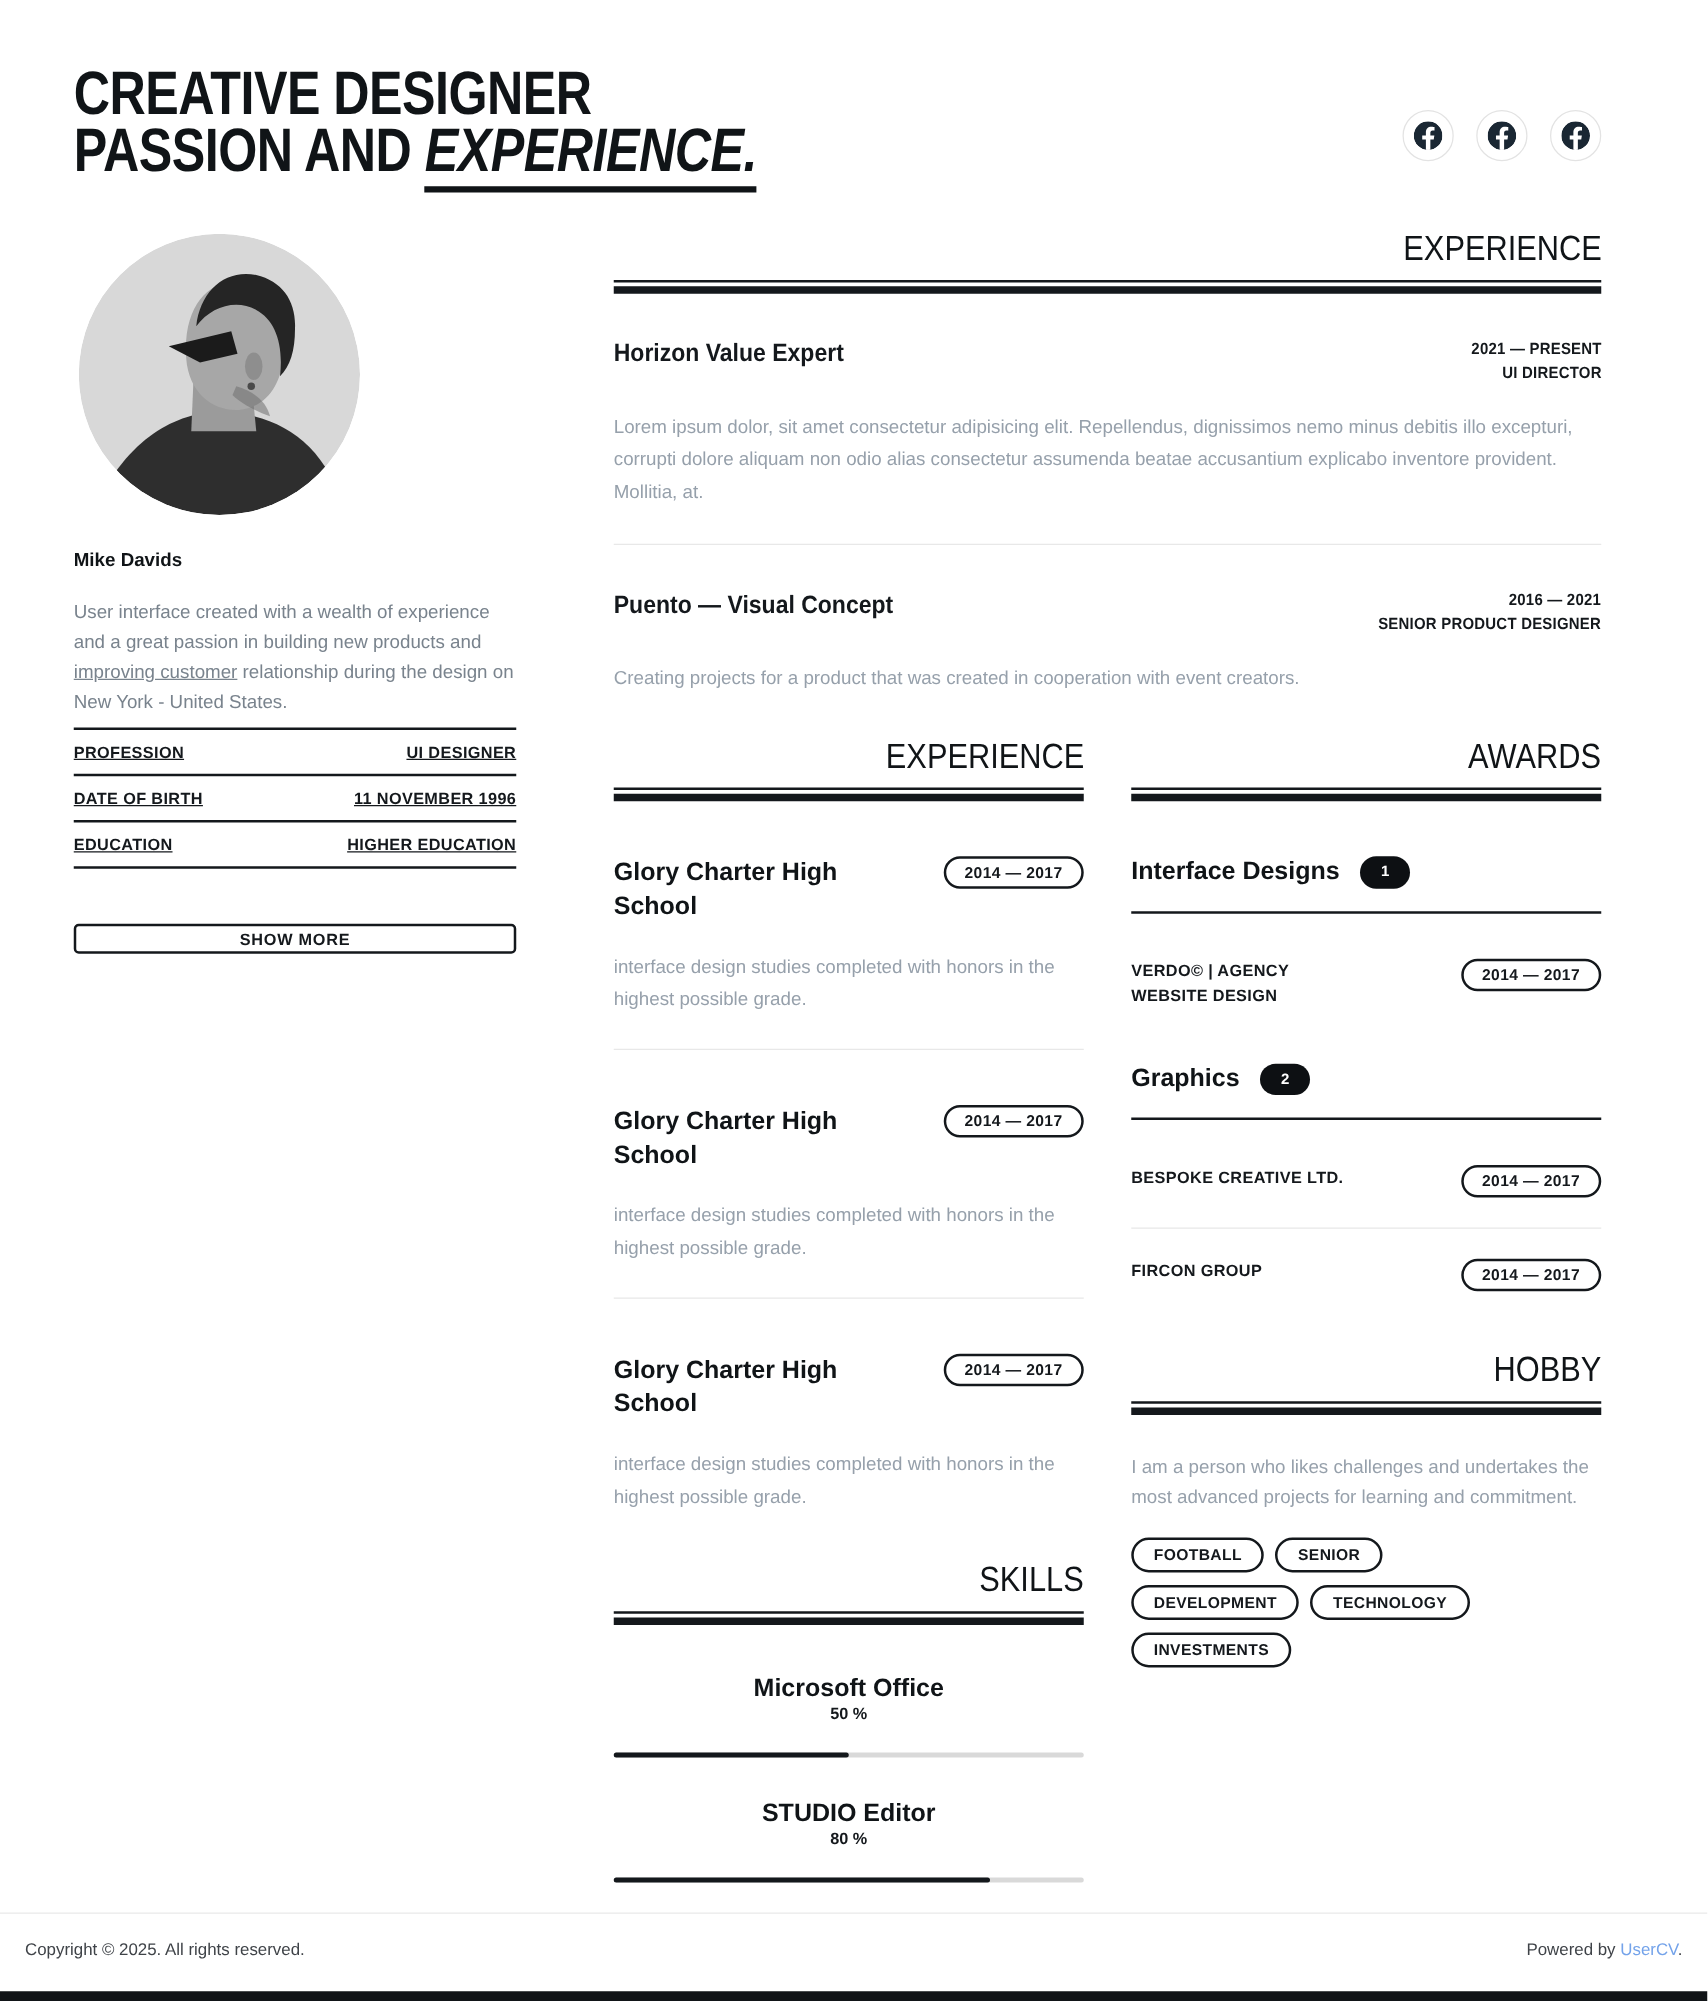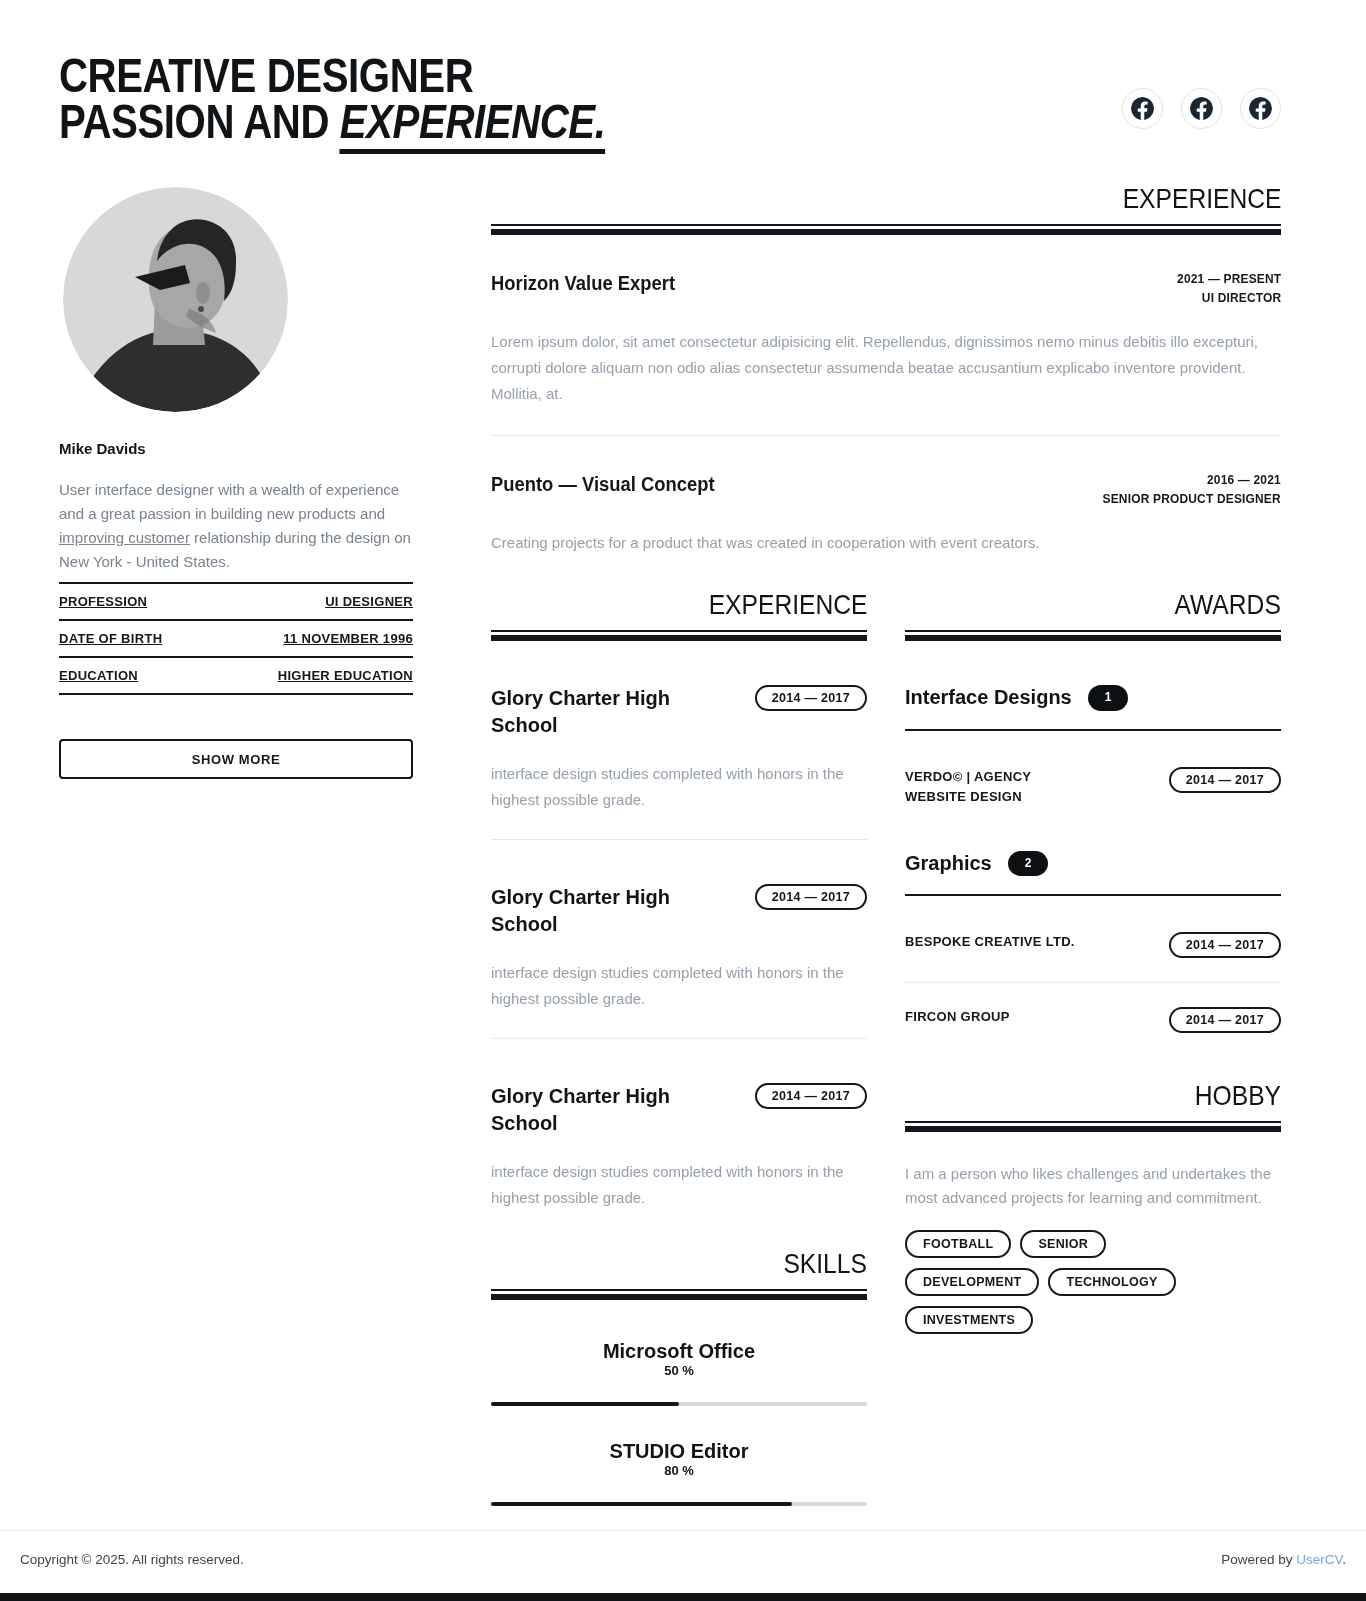--- a/index.html
+++ b/index.html
@@ -38,21 +38,21 @@
   .bio { font-size:15px; line-height:24px; color:#79838d; margin-bottom:8px; }
   .bio a { color:#79838d; text-decoration:underline; }
   .facts { width:100%; }
   .fact-row {
     display:flex; justify-content:space-between; align-items:center;
     border-top:2px solid #14181c; padding:10px 0;
     font-size:13px; font-weight:bold; letter-spacing:0.3px;text-decoration:underline;
   }
   .facts .fact-row:last-child { border-bottom:2px solid #14181c; }
   .show-more {
-    margin-top:44px; width:100%; height:40px;
+    margin-top:44px; width:100%; height:24px;
     background:#fff; border:2px solid #14181c; border-radius:4px;
     font-family:"Liberation Sans", sans-serif;
     font-size:13px; font-weight:bold; letter-spacing:0.6px; color:#14181c; cursor:pointer;
   }
 
   
   h2 { font-size:28px; line-height:30px; font-weight:normal; text-align:right; color:#101417; margin-bottom:10px; }
   h2 .cond { display:inline-block; transform:scaleX(0.88); transform-origin:100% 50%; white-space:nowrap; }
   .sep .thin { height:2px; background:#14181c; }
   .sep .thick { height:6px; background:#14181c; margin-top:3px; }
@@ -171,21 +171,21 @@
             <path d="M86 100 C83 58 104 36 129 39 C157 43 167 66 164 97 C162 121 150 139 128 141 C107 142 88 127 86 100 Z" fill="#a7a7a7"></path>
             <path d="M94 74 C97 46 117 28 142 33 C163 38 174 54 173 76 C173 94 169 106 161 114 C164 88 157 69 142 61 C126 52 106 58 94 74 Z" fill="#252525"></path>
             <path d="M72 90 L122 78 L127 96 L97 103 Z" fill="#1b1b1b"></path>
             <ellipse cx="140" cy="106" rx="7" ry="11" fill="#8e8e8e"></ellipse>
             <circle cx="138" cy="122" r="3" fill="#4a4a4a"></circle>
             <path d="M126 122 C140 126 150 134 153 146 C142 142 130 136 123 129 Z" fill="#6f6f6f" opacity="0.55"></path>
           </g>
         </svg>
       </div>
       <div class="person-name">Mike Davids</div>
-      <p class="bio"><span>User interface designer with a wealth of experience and a great passion in building new products and </span><a href="#">improving customer</a><span> relationship during the design on New York - United States.</span></p>
+      <p class="bio"><span>User interface created with a wealth of experience and a great passion in building new products and </span><a href="#">improving customer</a><span> relationship during the design on New York - United States.</span></p>
 
       <div class="facts">
         <div class="fact-row">
           <span>PROFESSION</span>
           <span>UI DESIGNER</span>
         </div>
         <div class="fact-row">
           <span>DATE OF BIRTH</span>
           <span>11 NOVEMBER 1996</span>
         </div>

